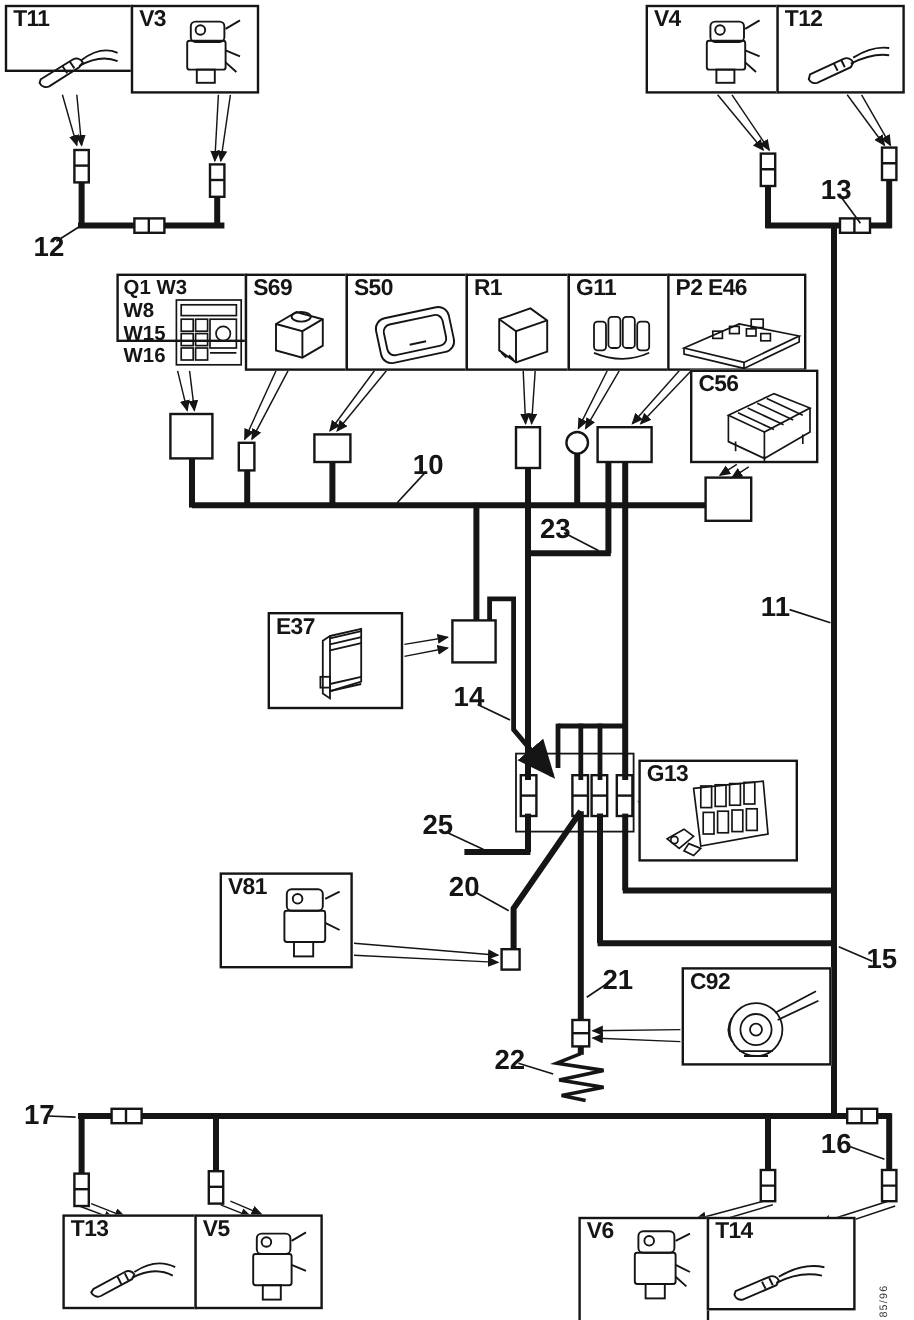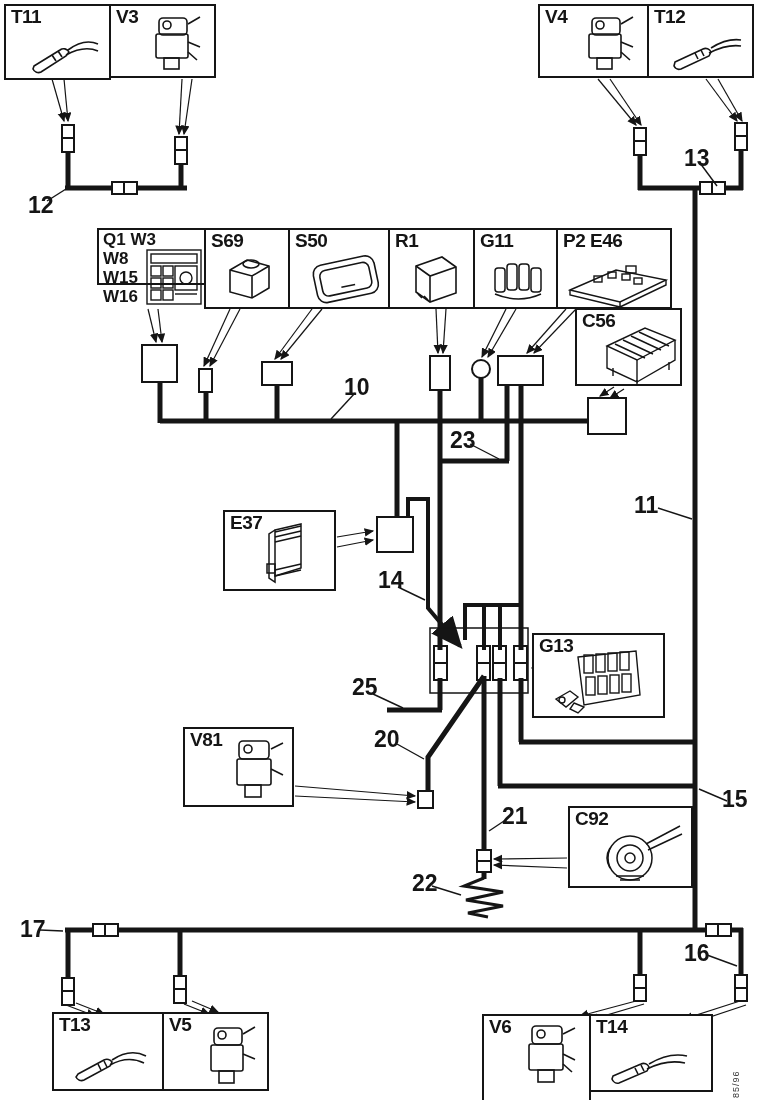--- a/index.html
+++ b/index.html
@@ -242,21 +242,21 @@
       <line x1="707" y1="955" x2="737" y2="966"></line>
       <line x1="40" y1="930" x2="63" y2="931"></line>
       <line x1="397" y1="744" x2="424" y2="759"></line>
       <line x1="507" y1="819" x2="489" y2="831"></line>
       <line x1="432" y1="886" x2="461" y2="895"></line>
       <line x1="470" y1="444" x2="499" y2="459"></line>
       <line x1="373" y1="694" x2="403" y2="708"></line>
     </g>
   </svg>
 
-  <div class="cbox" style="left:4px;top:4px;width:107px;height:76px;">
+  <div class="cbox" style="left:4px;top:4px;width:107px;height:56px;">
     <span class="clabel">T11</span>
     <svg class="art" style="left:22px;top:16px;" width="80" height="54" viewBox="0 0 80 54">
       <g stroke="#151515" stroke-width="1.6" fill="none">
         <path d="M6,44 l26,-16 a6,6 0 0 1 9,2 l-3,4 -25,16 a6,6 0 0 1 -8,-3 z"></path>
         <line x1="24" y1="33" x2="28" y2="39"></line>
           <line x1="30" y1="29" x2="34" y2="35"></line>
         <path d="M40,28 q16,-12 30,-6"></path>
           <path d="M38,33 q18,-10 32,-4"></path>
       </g>
     </svg>

